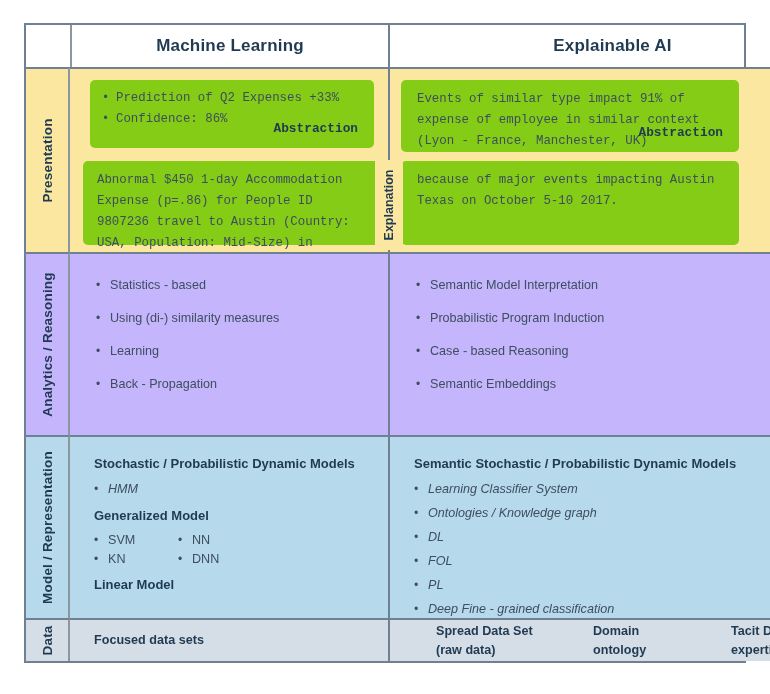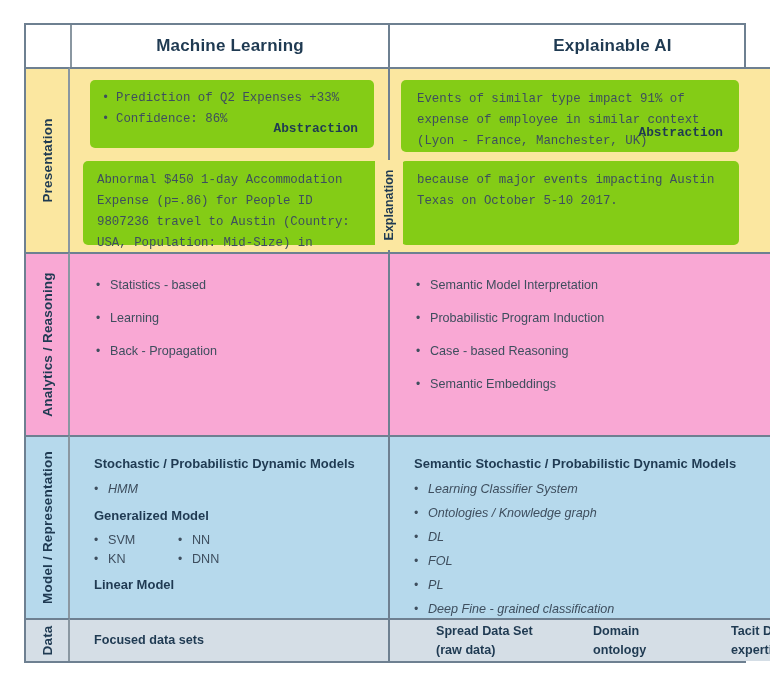--- a/index.html
+++ b/index.html
@@ -31,21 +31,21 @@
     display: flex; align-items: center; justify-content: center;
     border-right: 2px solid #8a97a1;
   }
   .labelcell span {
     transform: rotate(-90deg); white-space: nowrap;
     font-weight: bold; font-size: 13.5px; color: #1f3a52; letter-spacing: .2px;
   }
 
   
   .bg-pres  { background: #fbe7a0; }
-  .bg-ana   { background: #f9a8d4; }
+  .bg-ana   { background: #c4b5fd; }
   .bg-model { background: #b6d9ec; }
   .bg-data  { background: #d5dee6; }
 
   
   .note {
     position: absolute; background: #84cc16; border-radius: 5px;
     font-size: 12.4px; line-height: 21px; color: #3e4e5e; font-family: Liberation Mono, monospace;
   }
   .note .tag {
     position: absolute; right: 16px; bottom: 9px;
@@ -138,20 +138,21 @@
       <span>because of major events impacting Austin Texas on October 5-10 2017.</span>
     </div>
   </div>
 
   <div class="cell labelcell bg-ana rowline">
     <span>Analytics / Reasoning</span>
   </div>
   <div class="cell bg-ana rowline ana-pad">
     <ul class="bullets">
       <li>Statistics - based</li>
+      <li>Using (di-) similarity measures</li>
       <li>Learning</li>
       <li>Back - Propagation</li>
     </ul>
   </div>
   <div class="cell bg-ana rowline colline ana-pad">
     <ul class="bullets">
       <li>Semantic Model Interpretation</li>
       <li>Probabilistic Program Induction</li>
       <li>Case - based Reasoning</li>
       <li>Semantic Embeddings</li>

